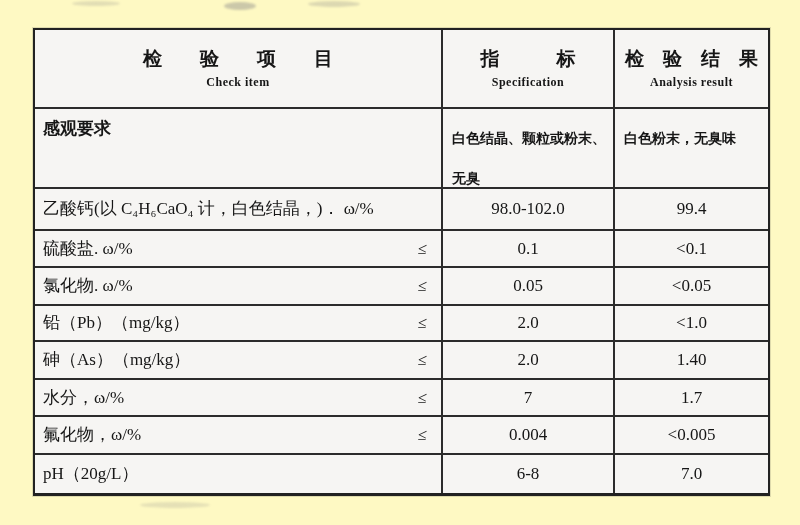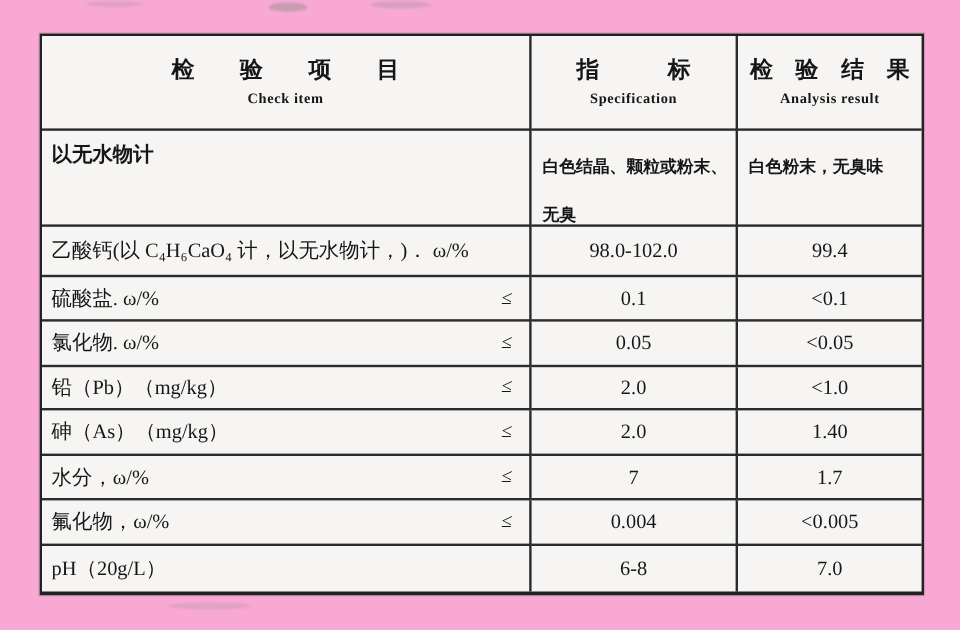--- a/index.html
+++ b/index.html
@@ -1,19 +1,19 @@
 <!DOCTYPE html>
 <html><head>
 <meta charset="utf-8">
 <style>
   html,body { margin:0; padding:0; }
   .page {
     position: relative;
     width: 800px; height: 525px;
-    background: #f9a8d4;
+    background: #fef9c3;
     overflow: hidden;
     font-family: "Liberation Serif", "DejaVu Serif", serif;
     color: #161616;
   }
   
   .smudge { position:absolute; background:#8f8d8a; opacity:.35; border-radius:50%; filter: blur(1px); }
   .smudge.s1 { left:72px;  top:1px;  width:48px; height:5px; opacity:.25;}
   .smudge.s2 { left:224px; top:2px;  width:32px; height:8px; opacity:.45;}
   .smudge.s3 { left:308px; top:1px;  width:52px; height:6px; opacity:.3;}
   .smudge.s4 { left:140px; top:502px; width:70px; height:6px; opacity:.22;}
@@ -82,27 +82,27 @@
     <div class="cell c-head">
       <span class="zh-head">指　　　标</span>
       <span class="en-head">Specification</span>
     </div>
     <div class="cell c-head last-col">
       <span class="zh-head">检　验　结　果</span>
       <span class="en-head">Analysis result</span>
     </div>
 
     <div class="cell c-item c-sense r-top">
-      <span>以无水物计</span>
+      <span>感观要求</span>
     </div>
     <div class="cell c-wrap r-top">白色结晶、颗粒或粉末、无臭</div>
     <div class="cell c-wrap r-top last-col">白色粉末，无臭味</div>
 
     <div class="cell c-item">
-      <span>乙酸钙(以 C₄H₆CaO₄ 计，以无水物计，)． ω/%</span>
+      <span>乙酸钙(以 C₄H₆CaO₄ 计，白色结晶，)． ω/%</span>
       <span class="limit"></span>
     </div>
     <div class="cell c-num">98.0-102.0</div>
     <div class="cell c-num last-col">99.4</div>
 
     <div class="cell c-item">
       <span>硫酸盐. ω/%</span>
       <span class="limit">≤</span>
     </div>
     <div class="cell c-num">0.1</div>

